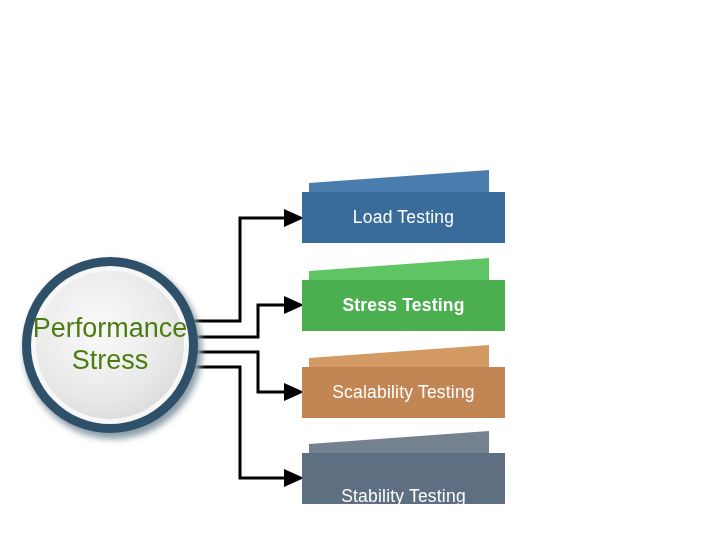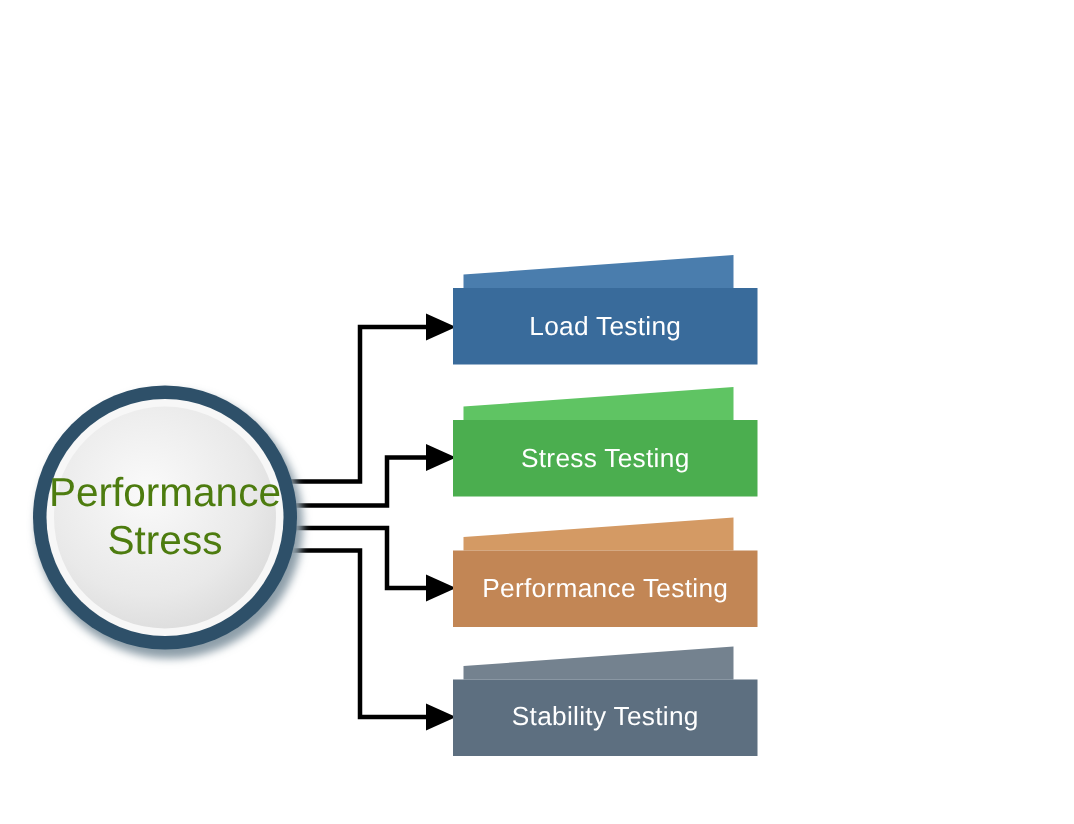--- a/index.html
+++ b/index.html
@@ -18,23 +18,23 @@
     height: 51px;
     display: flex;
     align-items: center;
     justify-content: center;
     color: #ffffff;
     font-size: 17.5px;
     letter-spacing: 0.2px;
     pointer-events: none;
   }
   .banner-pos-0 { left: 302px; top: 192px; }
-  .banner-pos-1 { left: 302px; top: 280px; }
+  .banner-pos-1 { left: 302px; top: 280px; font-weight: bold; }
   .banner-pos-2 { left: 302px; top: 367px; }
-  .banner-pos-3 { left: 302px; top: 452px; }
+  .banner-pos-3 { left: 302px; top: 471px; }
   .circle-label {
     position: absolute;
     left: 22px;
     top: 257px;
     width: 176px;
     height: 176px;
     display: flex;
     flex-direction: column;
     align-items: center;
     justify-content: center;
@@ -104,16 +104,16 @@
     </g>
   </svg>
 
   <div class="circle-label">
     <span>Performance</span>
     <span>Stress</span>
   </div>
 
   <div class="banner-label banner-pos-0">Load Testing</div>
   <div class="banner-label banner-pos-1">Stress Testing</div>
-  <div class="banner-label banner-pos-2">Performance Testing</div>
+  <div class="banner-label banner-pos-2">Scalability Testing</div>
   <div class="banner-label banner-pos-3">Stability Testing</div>
 
 </div>
 
 </body></html>

